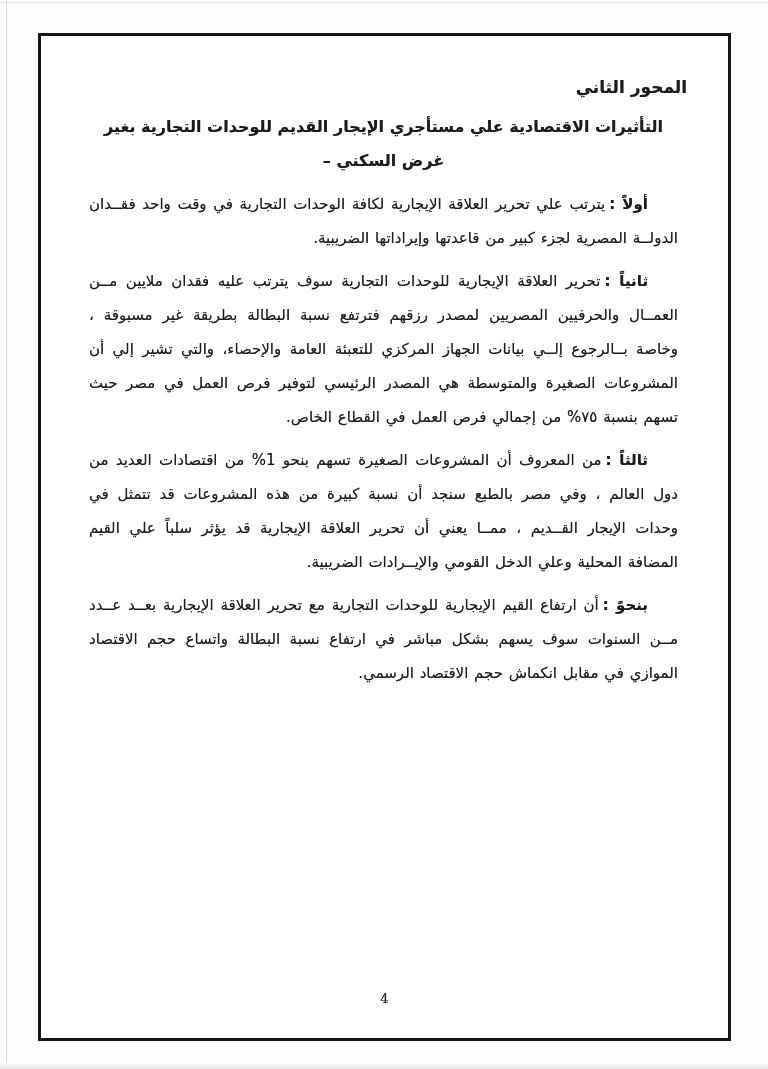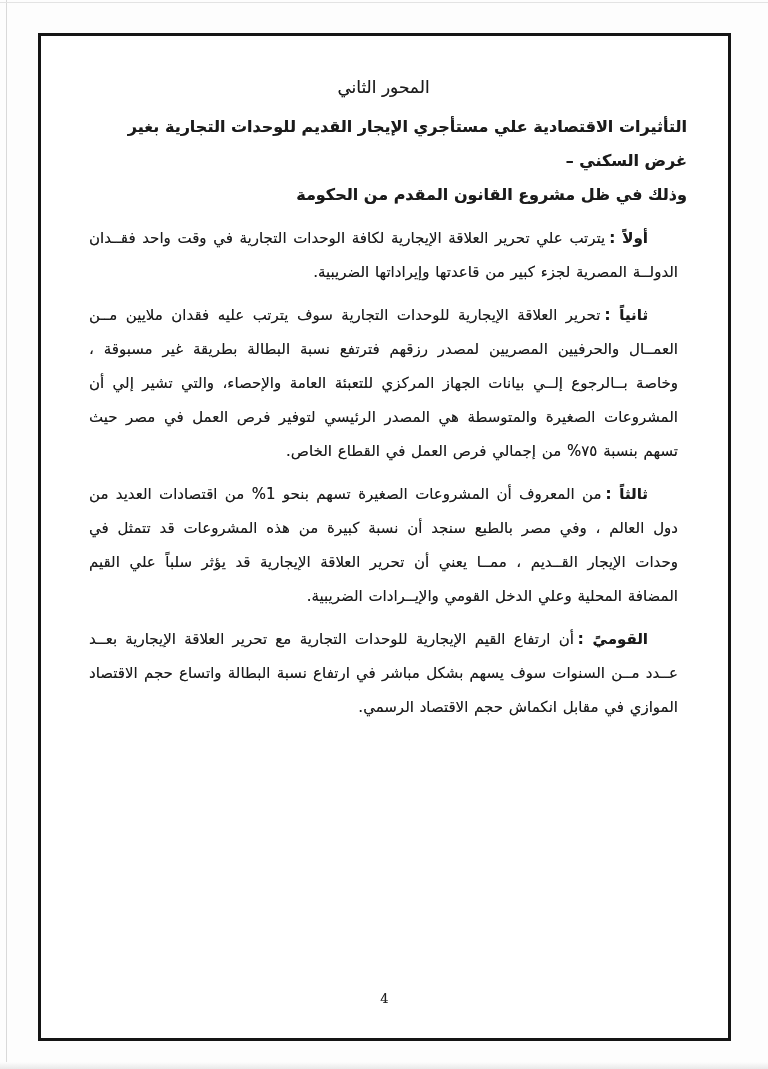--- a/index.html
+++ b/index.html
@@ -46,27 +46,27 @@
     position: absolute;
     top: 0; left: 0; right: 0; bottom: 0;
     padding: 34px 41px 0 39px;
     direction: rtl;
     color: #1b1b1b;
     line-height: 34px;
     text-shadow: 0 0 0.5px rgba(20,20,20,0.55);
   }
   .doc-heading {
     font-size: 17px;
-    font-weight: normal;
-    text-align: center;
+    font-weight: bold;
     margin: 0 0 6px 0;
   }
   .doc-subtitle {
     font-size: 16px;
     font-weight: bold;
+    text-align: center;
     margin: 0;
   }
   .body-para {
     font-size: 15px;
     margin: 9px;
     text-align: justify;
     text-indent: 30px;
     word-spacing: 1px;
   }
   .para-label {
@@ -91,25 +91,24 @@
 <div class="scan-edge-top"></div>
 <div class="scan-edge-bottom"></div>
 
 <div class="doc-frame">
   <div class="doc-content">
 
     <p class="doc-heading">المحور الثاني</p>
 
     <p class="doc-subtitle">التأثيرات الاقتصادية علي مستأجري الإيجار القديم للوحدات التجارية بغير غرض السكني –</p>
 
-    <p class="doc-subtitle">وذلك في ظل مشروع القانون المقدم من الحكومة</p>
 
     <p class="body-para"><span class="para-label">أولاً :</span><span>يترتب علي تحرير العلاقة الإيجارية لكافة الوحدات التجارية في وقت واحد فقــدان الدولــة المصرية لجزء كبير من قاعدتها وإيراداتها الضريبية.</span></p>
 
     <p class="body-para"><span class="para-label">ثانياً :</span><span>تحرير العلاقة الإيجارية للوحدات التجارية سوف يترتب عليه فقدان ملايين مــن العمــال والحرفيين المصريين لمصدر رزقهم فترتفع نسبة البطالة بطريقة غير مسبوقة ، وخاصة بــالرجوع إلــي بيانات الجهاز المركزي للتعبئة العامة والإحصاء، والتي تشير إلي أن المشروعات الصغيرة والمتوسطة هي المصدر الرئيسي لتوفير فرص العمل في مصر حيث تسهم بنسبة ٧٥% من إجمالي فرص العمل في القطاع الخاص.</span></p>
 
     <p class="body-para"><span class="para-label">ثالثاً :</span><span>من المعروف أن المشروعات الصغيرة تسهم بنحو 1% من اقتصادات العديد من دول العالم ، وفي مصر بالطبع سنجد أن نسبة كبيرة من هذه المشروعات قد تتمثل في وحدات الإيجار القــديم ، ممــا يعني أن تحرير العلاقة الإيجارية قد يؤثر سلباً علي القيم المضافة المحلية وعلي الدخل القومي والإيــرادات الضريبية.</span></p>
 
-    <p class="body-para"><span class="para-label">القوميً :</span><span>أن ارتفاع القيم الإيجارية للوحدات التجارية مع تحرير العلاقة الإيجارية بعــد عــدد مــن السنوات سوف يسهم بشكل مباشر في ارتفاع نسبة البطالة واتساع حجم الاقتصاد الموازي في مقابل انكماش حجم الاقتصاد الرسمي.</span></p>
+    <p class="body-para"><span class="para-label">بنحوً :</span><span>أن ارتفاع القيم الإيجارية للوحدات التجارية مع تحرير العلاقة الإيجارية بعــد عــدد مــن السنوات سوف يسهم بشكل مباشر في ارتفاع نسبة البطالة واتساع حجم الاقتصاد الموازي في مقابل انكماش حجم الاقتصاد الرسمي.</span></p>
 
     <div class="page-number">4</div>
   </div>
 </div>
 
 </body></html>

